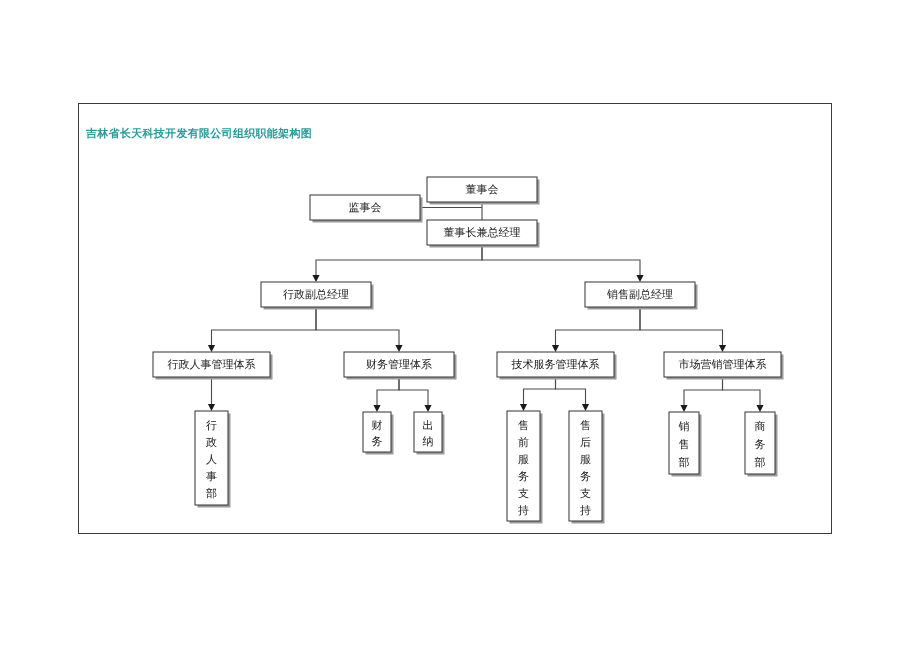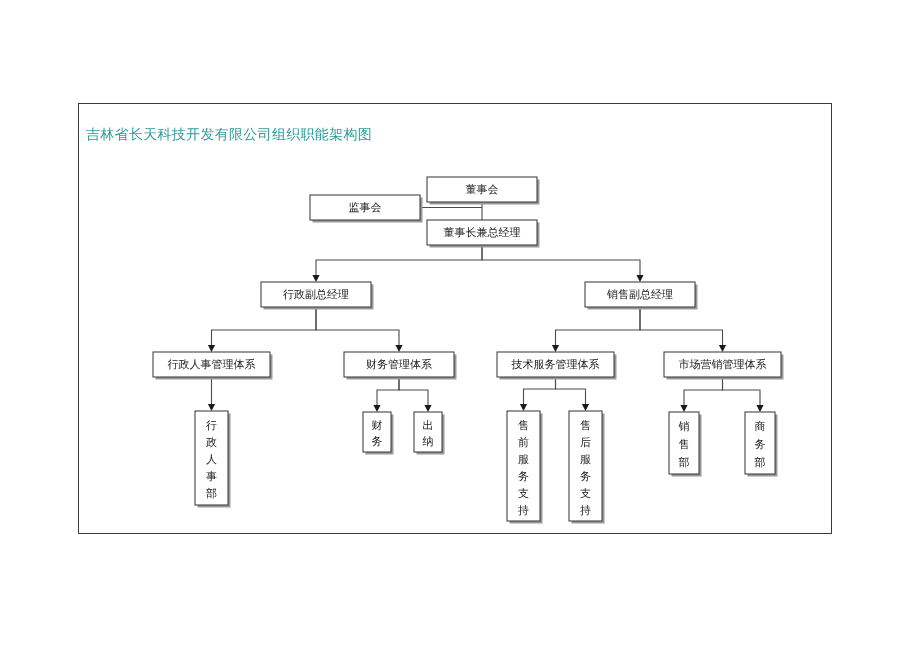--- a/index.html
+++ b/index.html
@@ -27,22 +27,22 @@
     width: 754px;
     height: 431px;
     border: 1px solid #3a3a3a;
     box-sizing: border-box;
     background: #ffffff;
   }
   #chart-title {
     position: absolute;
     left: 86px;
     top: 126px;
-    font-size: 14px;
-    font-weight: normal;
+    font-size: 11px;
+    font-weight: bold;
     letter-spacing: 0.3px;
     white-space: nowrap;
   }
   #org-svg {
     position: absolute;
     left: 78px;
     top: 103px;
   }
   .node-rect {
     fill: #ffffff;

